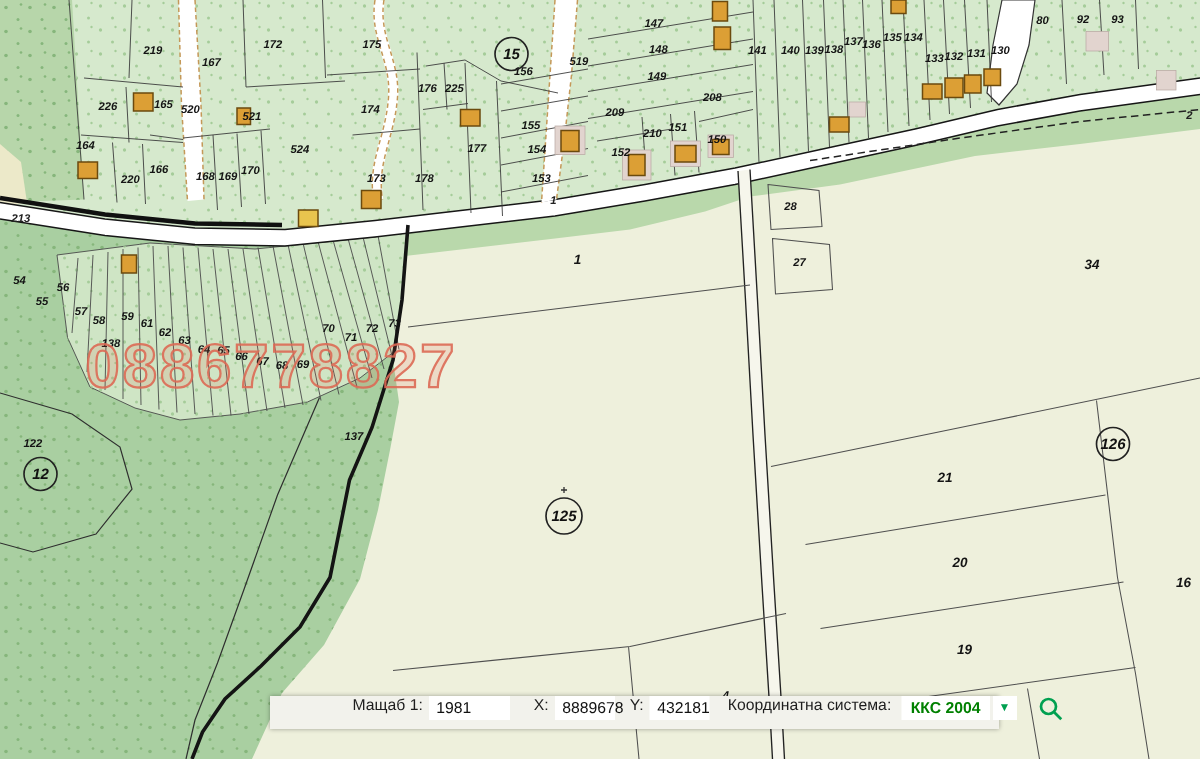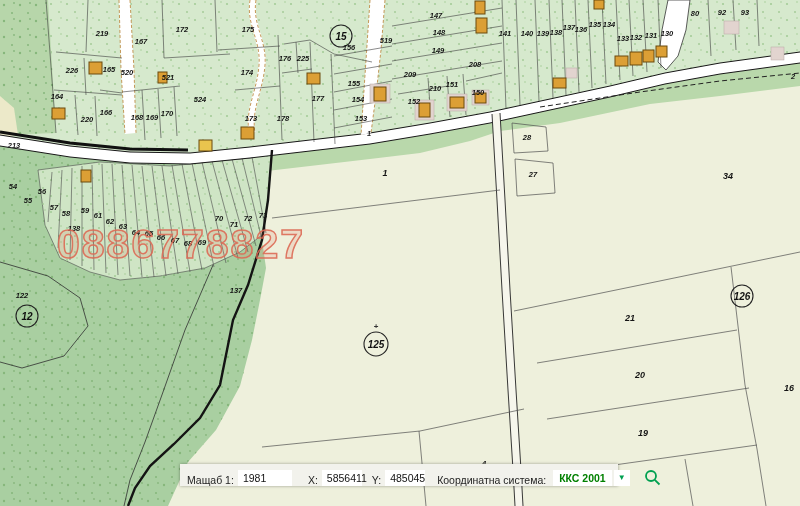--- a/index.html
+++ b/index.html
@@ -1,20 +1,20 @@
 <!DOCTYPE html>
 <html><head>
 <meta charset="utf-8">
 <style>
   html,body{margin:0;padding:0;background:#777;}
   .stage{position:relative;width:800px;height:506px;overflow:hidden;background:#eef0dc;font-family:"Liberation Sans",sans-serif;}
   .map-svg{position:absolute;left:0;top:0;}
   .statusbar{position:absolute;left:180px;top:464px;width:438px;height:22px;background:#f2f2ec;
-             display:flex;align-items:flex-end;font-size:10.5px;color:#1e1e1e;
-             box-shadow:0 0 3px rgba(0,0,0,.35);white-space:nowrap;z-index:5;}
+             display:flex;align-items:flex-start;font-size:10.5px;color:#1e1e1e;
+             box-shadow:0 0 3px rgba(0,0,0,.35);white-space:nowrap;z-index:5;padding-left:48px;}
   .sb-label{margin-left:7px;margin-right:4px;}
   .sb-val{background:#fff;height:16px;line-height:16px;padding:0 5px;min-width:30px;color:#111;}
   .sb-val.scale{min-width:44px;}
   .crs-box{background:#fff;height:16px;line-height:16px;padding:0 6px;font-weight:bold;color:#008000;margin-left:3px;}
   .crs-arrow{background:#fff;height:16px;line-height:15px;padding:0 4px;margin-left:2px;color:#00a050;font-size:8px;cursor:pointer;}
   .sb-search{margin-left:14px;display:flex;align-items:center;cursor:pointer;}
 </style>
 </head>
 <body>
 
@@ -250,25 +250,25 @@
       </g>
   <g id="g-watermark">
         <text x="57" y="258" fill="rgba(224,90,70,0.15)" stroke="#dd6a55" stroke-width="1.5" opacity="0.9" font-size="41" font-weight="bold" letter-spacing="2" font-family="&quot;Liberation Sans&quot;,sans-serif">0886778827</text>
       </g>
 </svg>
 
 <div class="statusbar">
   <span class="sb-label">Мащаб 1:</span>
   <span class="sb-val scale">1981</span>
   <span class="sb-label" style="margin-left:16px">X:</span>
-  <span class="sb-val">5856411</span>
+  <span class="sb-val">8889678</span>
   <span class="sb-label" style="margin-left:10px">Y:</span>
-  <span class="sb-val">485045</span>
+  <span class="sb-val">432181</span>
   <span class="sb-label" style="margin-left:12px">Координатна система:</span>
-  <span class="crs-box">ККС 2001</span>
+  <span class="crs-box">ККС 2004</span>
   <span class="crs-arrow">▼</span>
   <span class="sb-search">
     <svg width="17" height="17" viewBox="0 0 17 17">
       <circle cx="7" cy="7" r="5" fill="none" stroke="#00a050" stroke-width="1.8"></circle>
       <line x1="10.8" y1="10.8" x2="15.5" y2="15.5" stroke="#00a050" stroke-width="1.8"></line>
     </svg>
   </span>
 </div>
 
 </div>

